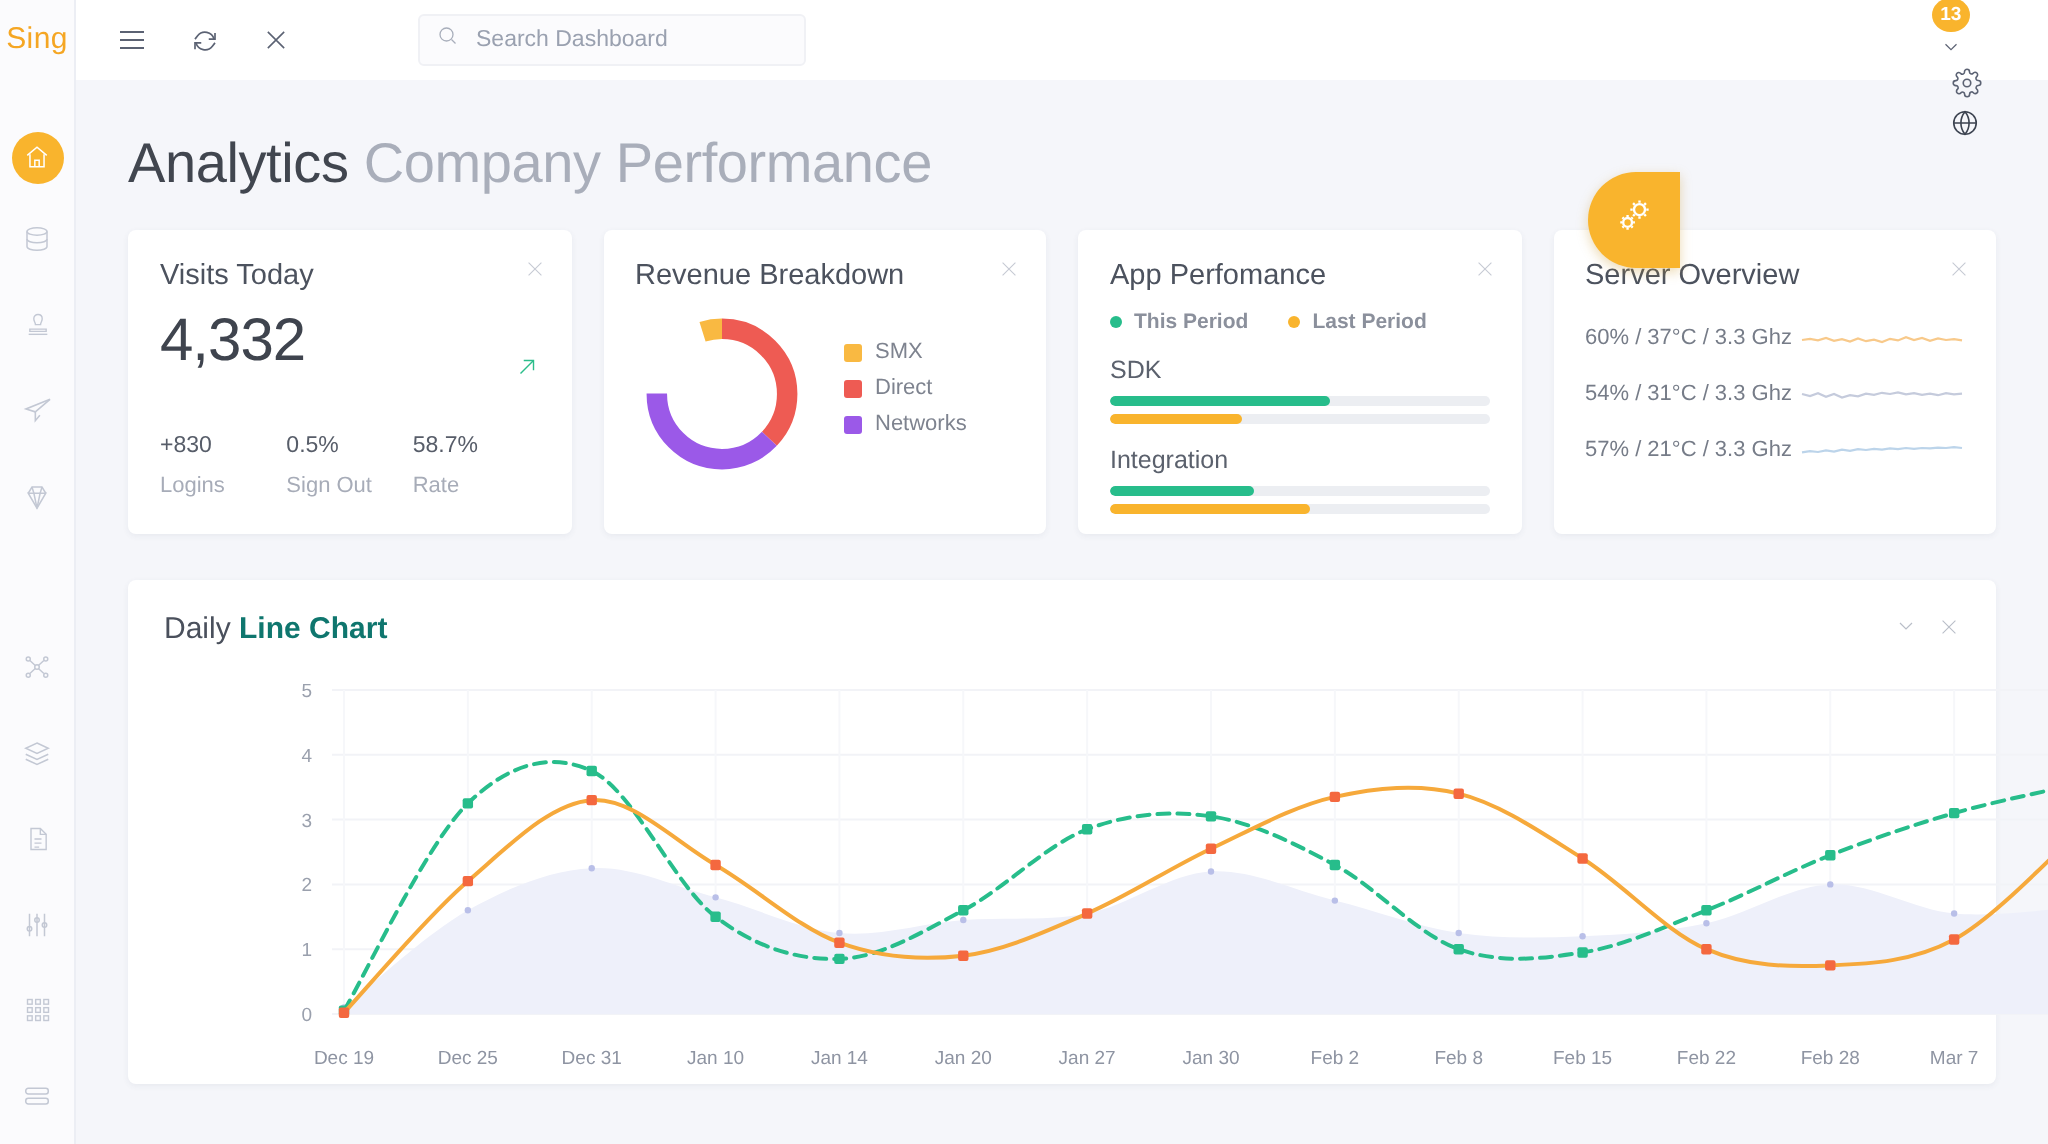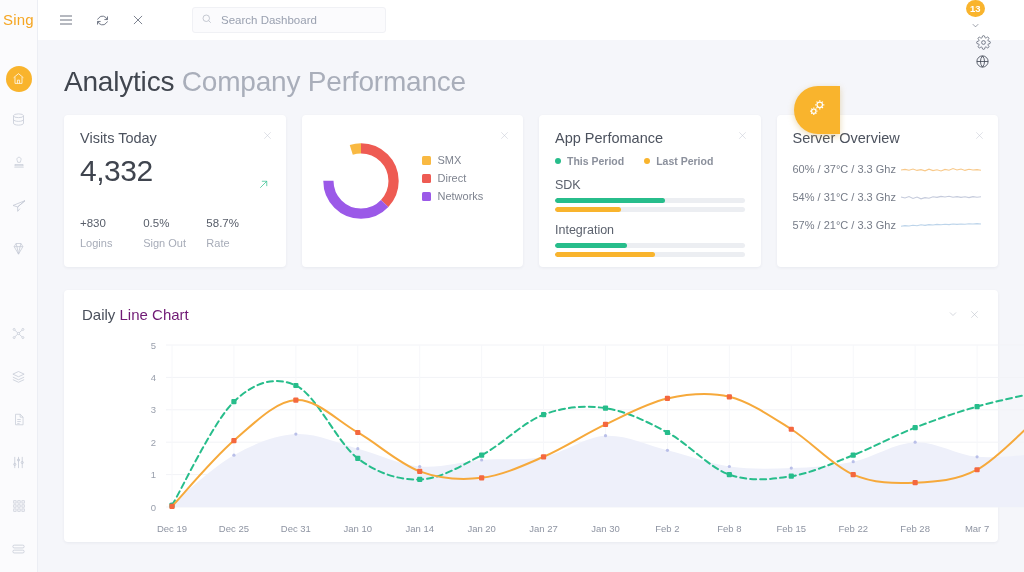--- a/index.html
+++ b/index.html
@@ -47,21 +47,21 @@
     background: #ffffff;
     display: flex; align-items: center;
     padding-left: 10px;
   }
   .top-icon {
     width: 36px; height: 40px;
     display: flex; align-items: center; justify-content: center;
   }
   .top-icon svg { stroke: #5b6273; fill: none; stroke-width: 1.35; }
   .search-wrap {
-    margin-left: 36px;
+    margin-left: 53px;
     width: 194px; height: 26px;
     background: #fbfbfd;
     border: 1px solid #f0f1f5;
     border-radius: 3px;
     display: flex; align-items: center;
     padding: 0 8px;
   }
   .search-wrap svg { stroke: #a8aebb; fill: none; stroke-width: 1.3; }
   .search-input {
     border: 0; outline: 0; background: transparent;
@@ -175,21 +175,21 @@
   
   .chart-panel {
     margin: 23px 26px 0 26px;
     background: #fff; border-radius: 4px;
     box-shadow: 0 1px 3px rgba(60,70,100,.07);
     height: 252px; position: relative;
     padding: 16px 18px 0 18px;
   }
   .chart-head { display: flex; align-items: flex-start; }
   .chart-title { font-size: 15px; color: #4a505c; font-weight: 400; }
-  .chart-title b { font-weight: 400; color: #701a75; }
+  .chart-title b { font-weight: 700; color: #0f766e; }
   .tabs { margin-left: 138px; display: flex; gap: 22px; }
   .tab { text-align: center; cursor: pointer; }
   .tab-l { font-size: 11px; color: #8a909c; }
   .tab-u { height: 2.5px; border-radius: 2px; margin-top: 7px; width: 38px; }
   .head-ctl { margin-left: auto; display: flex; gap: 10px; align-items: center; }
   .head-ctl svg { stroke: #b9bec8; fill: none; stroke-width: 1.2; }
 
   .plot { position: absolute; left: 0; top: 44px; width: 986px; height: 206px; }
 </style>
 </head>
@@ -416,20 +416,21 @@
             <div class="stat-l">Sign Out</div>
           </div>
           <div class="stat">
             <div class="stat-v">58.7%</div>
             <div class="stat-l">Rate</div>
           </div>
         </div>
       </div>
 
       <div class="card">
+        <div class="card-title">Revenue Breakdown</div>
         <span class="card-x">
           <svg width="11" height="11" viewBox="0 0 24 24">
               <path d="M5 5l14 14M19 5 5 19"></path>
             </svg>
         </span>
         <div class="donut-wrap">
           <svg id="donut" width="86" height="86" viewBox="0 0 42 42">
               <circle cx="21" cy="21" r="15.9155" fill="none" stroke="#f9b942" stroke-width="5" stroke-dasharray="20.00000715128334 100.00003575641671" stroke-dashoffset="25.000008939104177" transform="rotate(-90 21 21)"></circle>
               <circle cx="21" cy="21" r="15.9155" fill="none" stroke="#ee5b53" stroke-width="5" stroke-dasharray="42.00001501769501 100.00003575641671" stroke-dashoffset="5.000001787820835" transform="rotate(-90 21 21)"></circle>
               <circle cx="21" cy="21" r="15.9155" fill="none" stroke="#9b59e8" stroke-width="5" stroke-dasharray="38.000013587438346 100.00003575641671" stroke-dashoffset="-37.000013229874185" transform="rotate(-90 21 21)"></circle>

